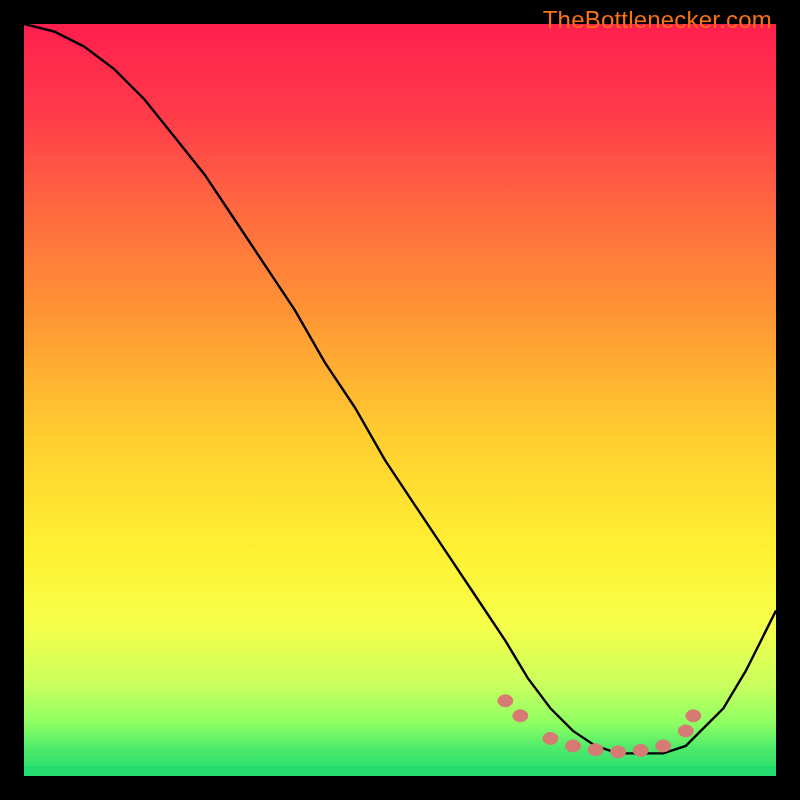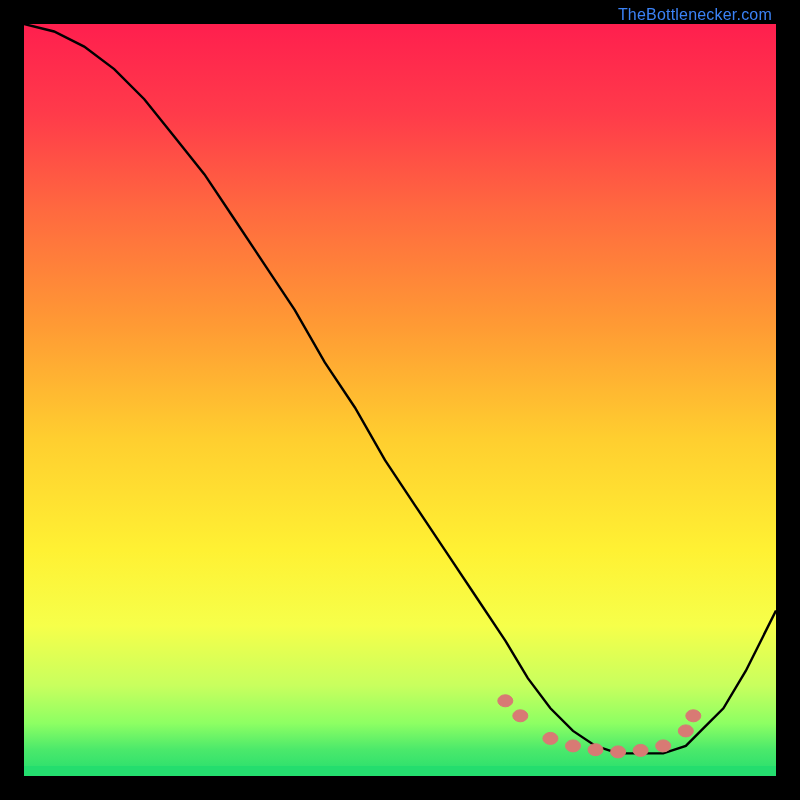--- a/index.html
+++ b/index.html
@@ -17,22 +17,22 @@
     left: 0;
     top: 0;
     width: 752px;
     height: 752px;
   }
   .watermark {
     position: absolute;
     right: 28px;
     top: 6px;
     font-family: Arial, Helvetica, sans-serif;
-    font-size: 16px;
-    color: #3b82f6;
+    font-size: 24px;
+    color: #f97316;
     letter-spacing: 0.2px;
   }
 </style>
 </head>
 <body>
 
 <div class="frame">
   <svg class="plot" viewBox="0 0 752 752">
     <defs>
       <linearGradient id="bg-grad" x1="0" y1="0" x2="0" y2="1">

